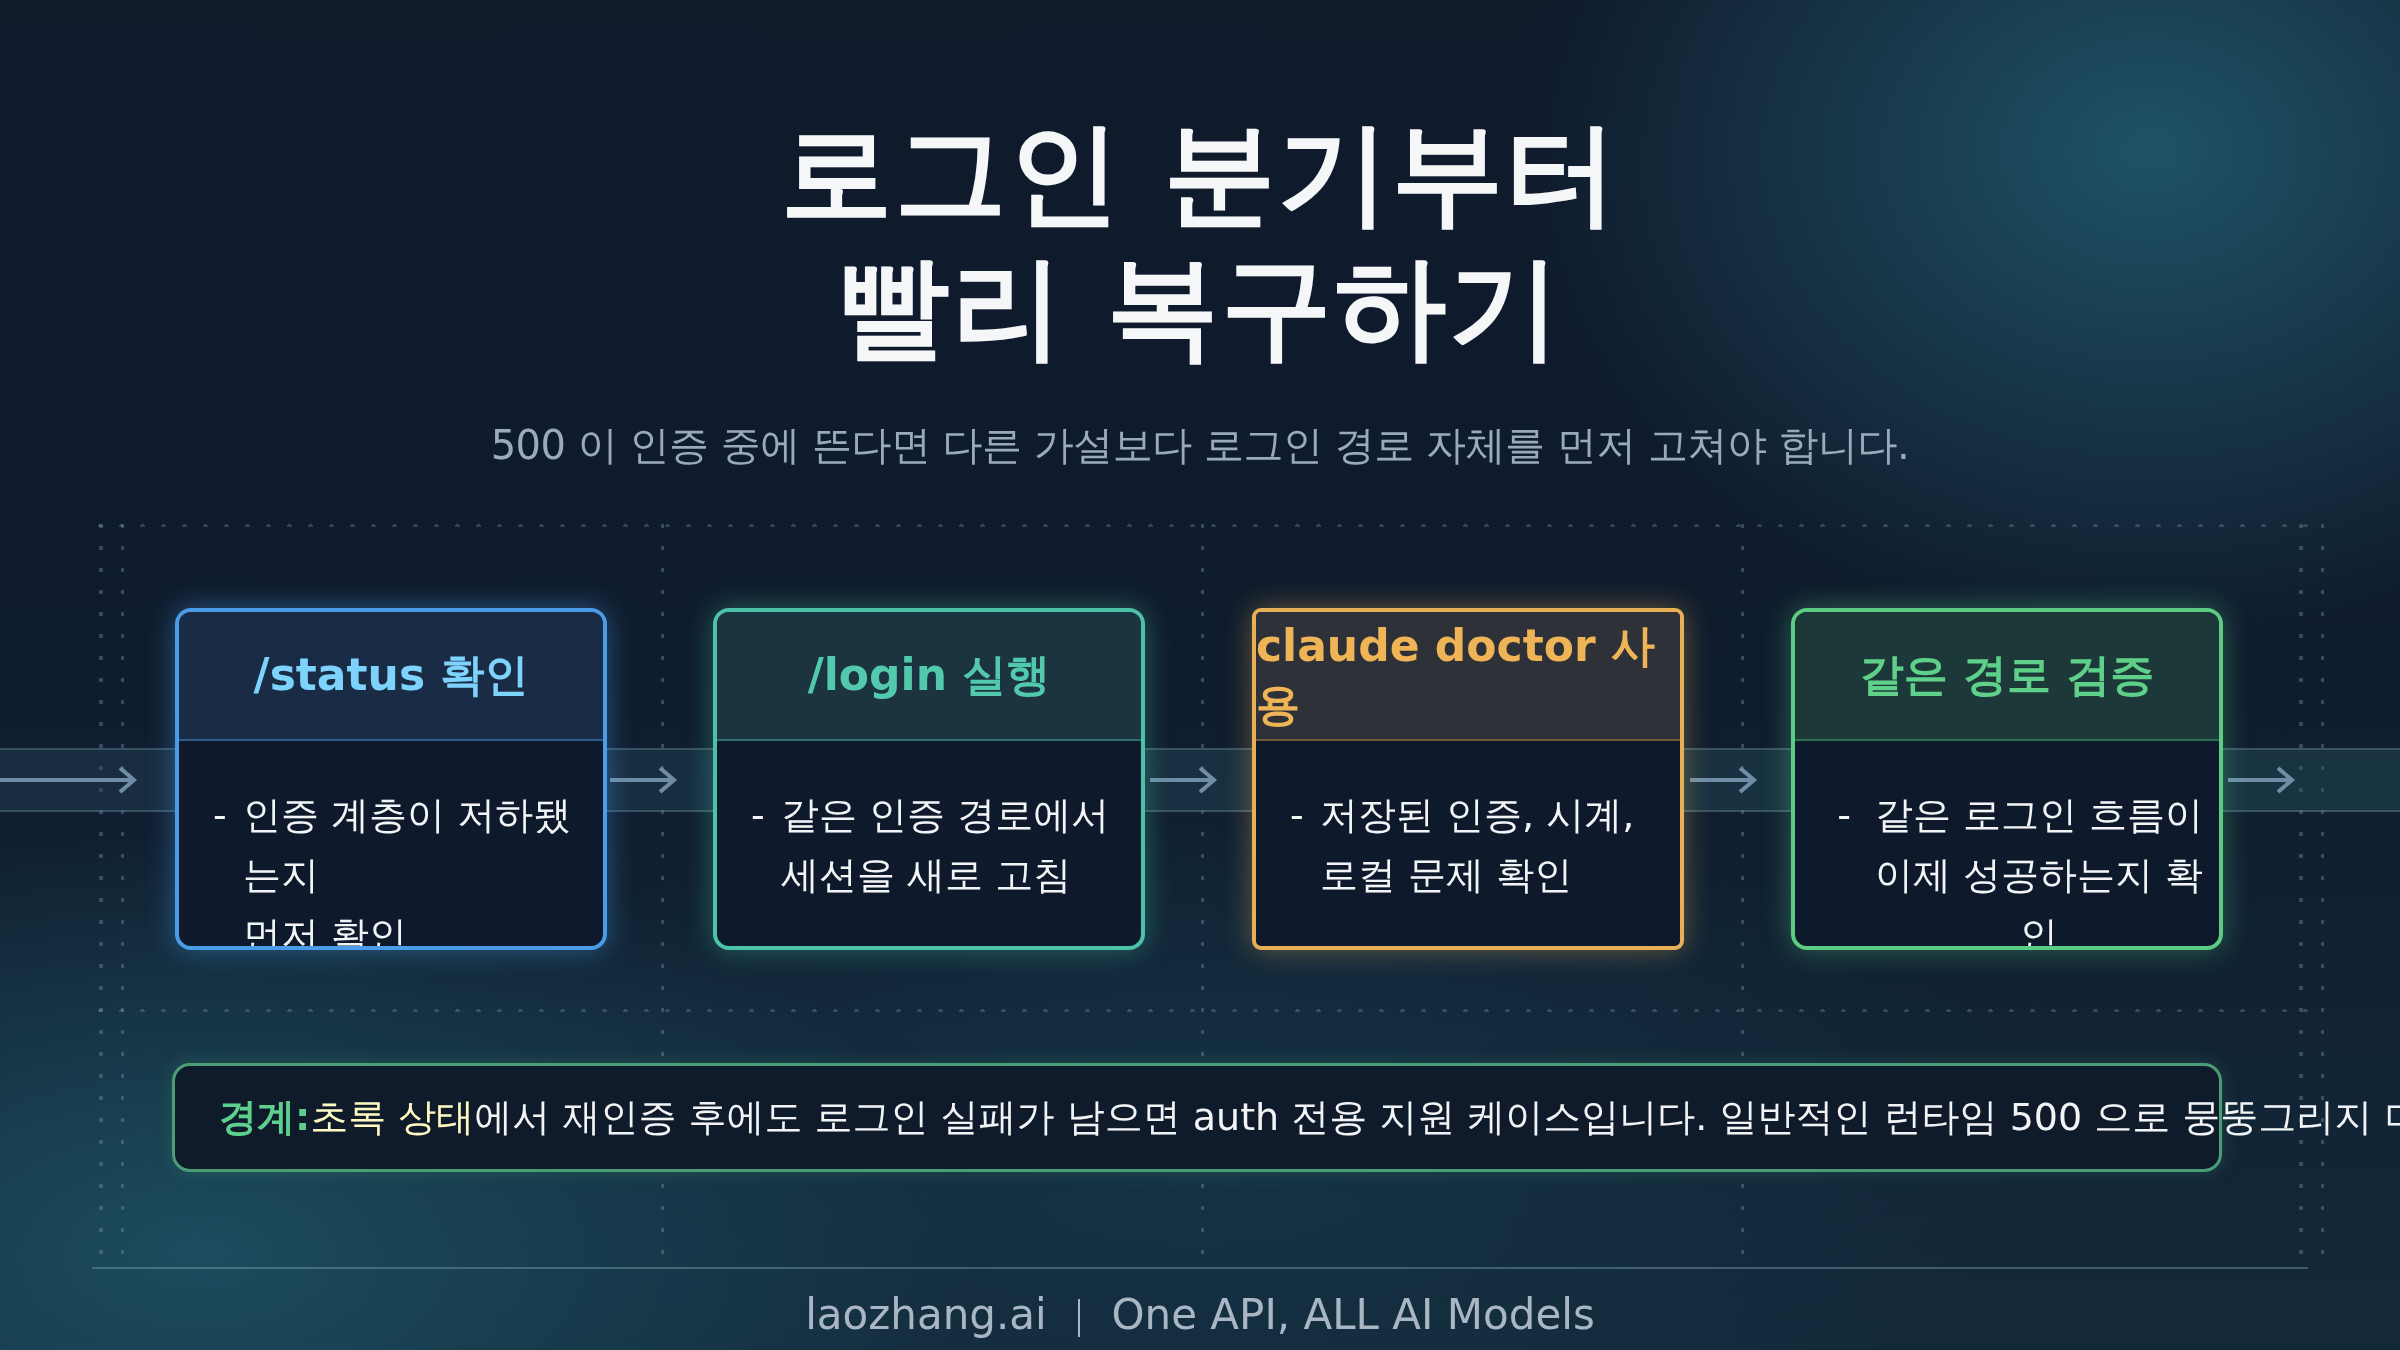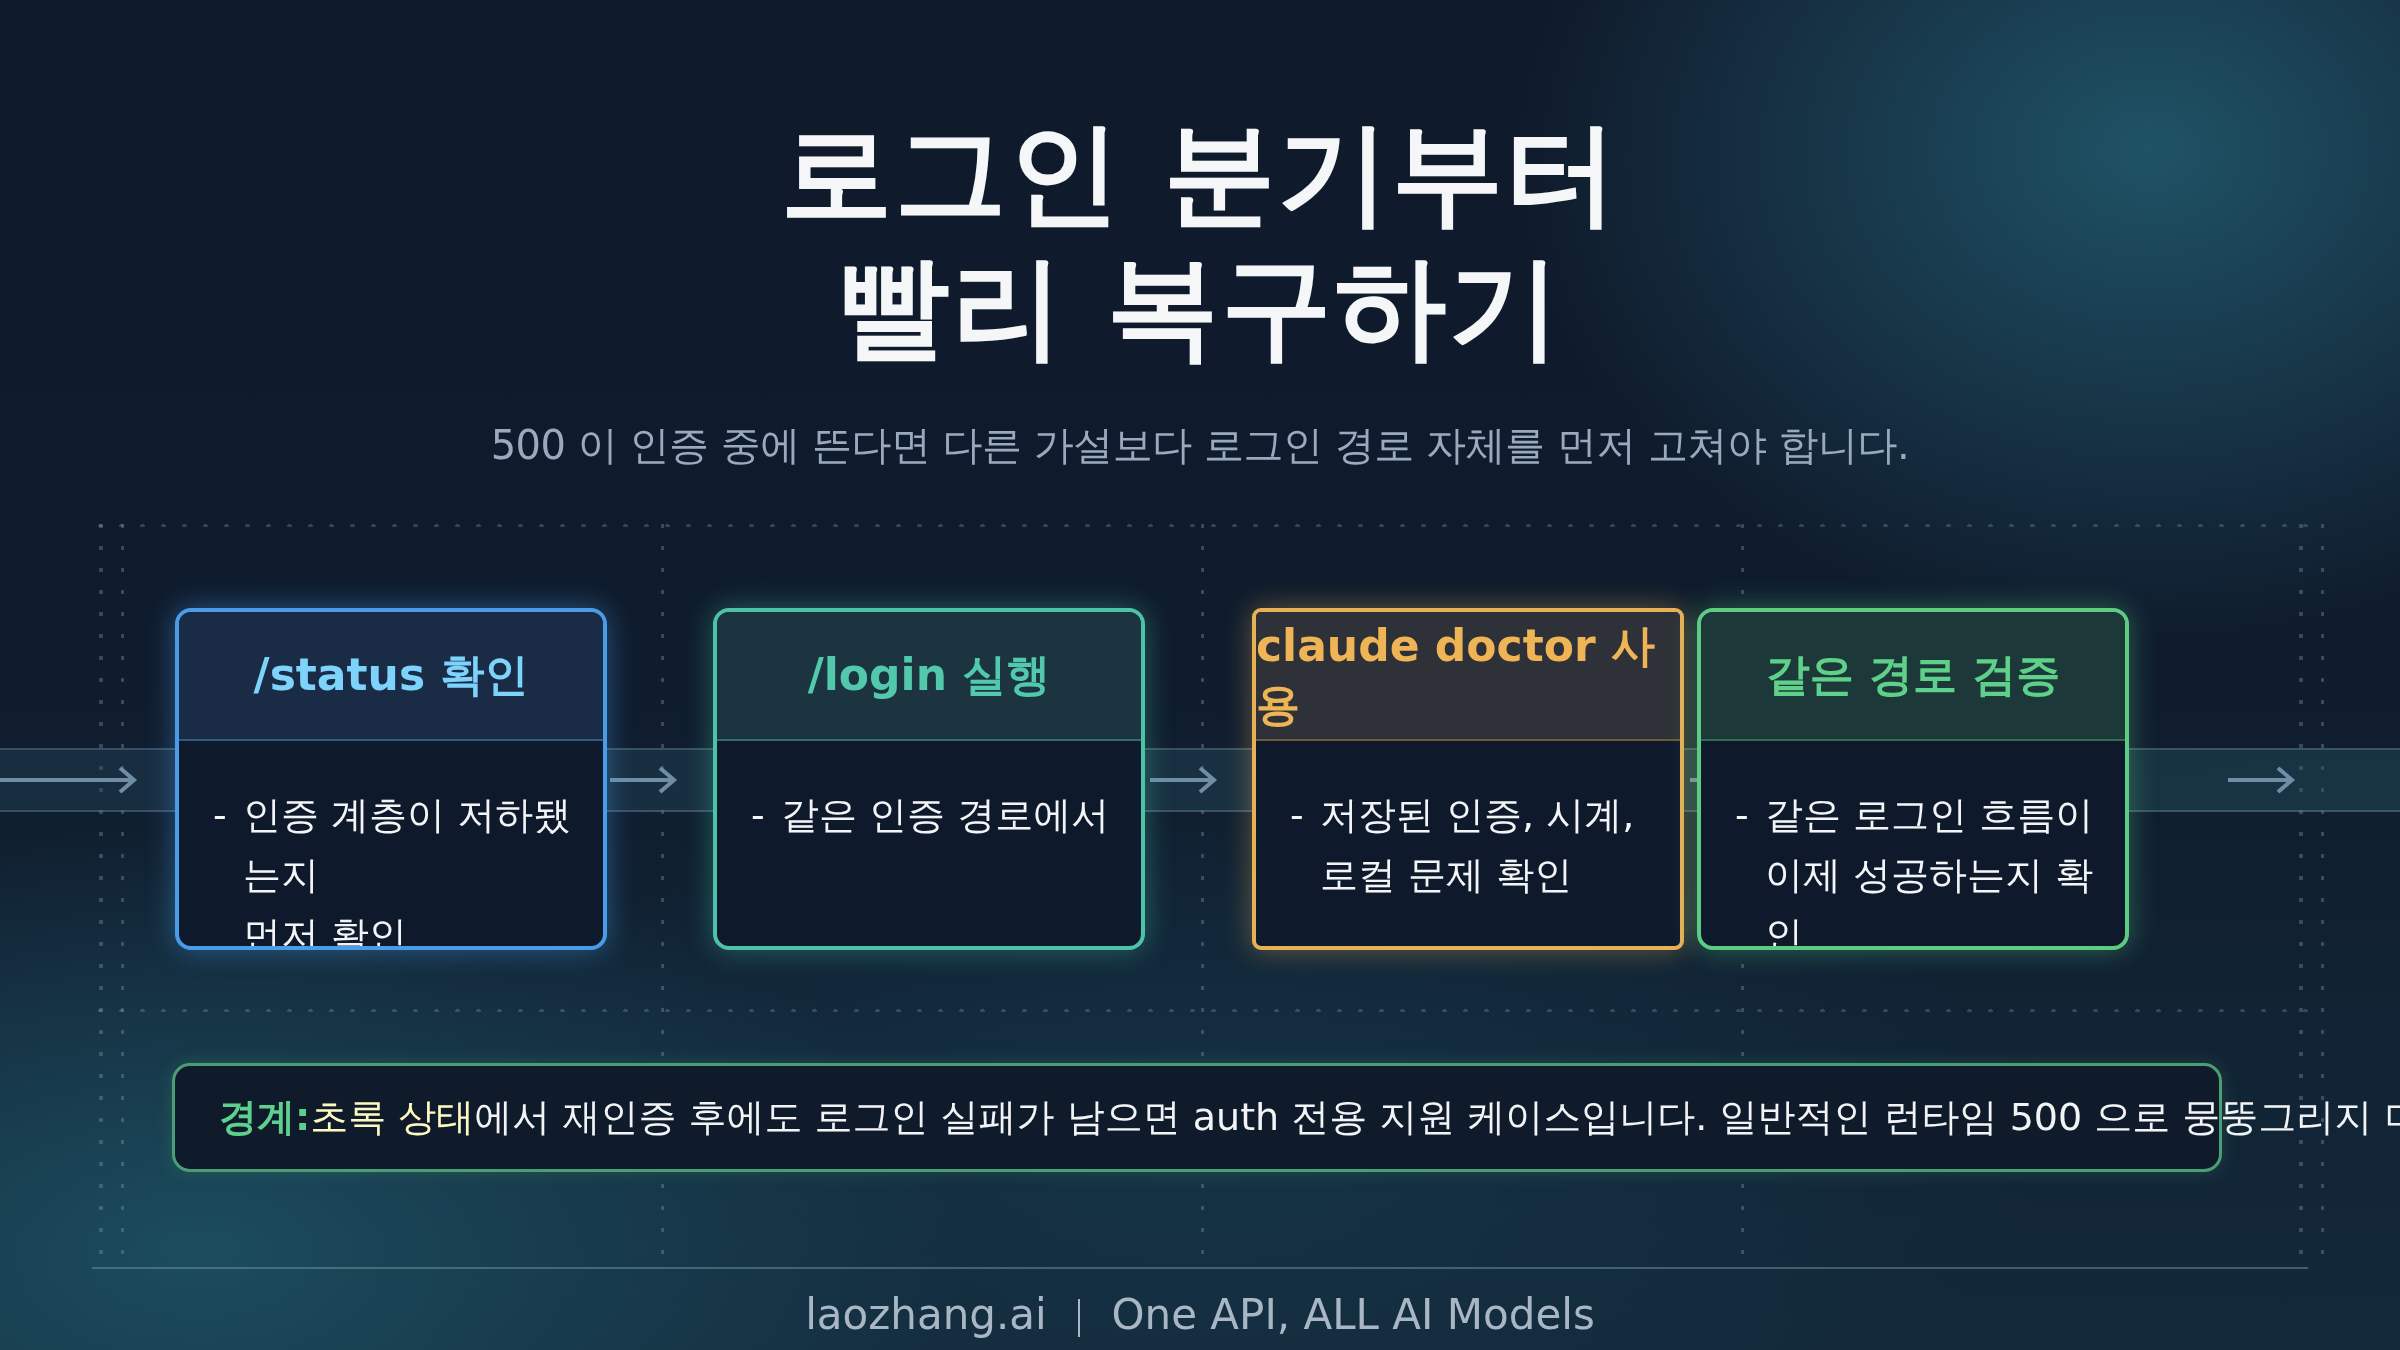--- a/index.html
+++ b/index.html
@@ -141,36 +141,37 @@
     </span>
   </div>
 </div>
 
 <div class="card teal" style="left:713px;">
   <div class="head">/login 실행</div>
   <div class="body">
     <span class="dash">-</span>
     <span>
       <div>같은 인증 경로에서</div>
+      <div>세션을 새로 고침</div>
     </span>
   </div>
 </div>
 
 <div class="card amber" style="left:1252px;">
   <div class="head">claude doctor 사용</div>
   <div class="body">
     <span class="dash">-</span>
     <span>
       <div>저장된 인증, 시계,</div>
       <div>로컬 문제 확인</div>
     </span>
   </div>
 </div>
 
-<div class="card green" style="left:1697px;">
+<div class="card green" style="left:1791px;text-align:center;">
   <div class="head">같은 경로 검증</div>
   <div class="body">
     <span class="dash">-</span>
     <span>
       <div>같은 로그인 흐름이</div>
       <div>이제 성공하는지 확인</div>
     </span>
   </div>
 </div>
 

